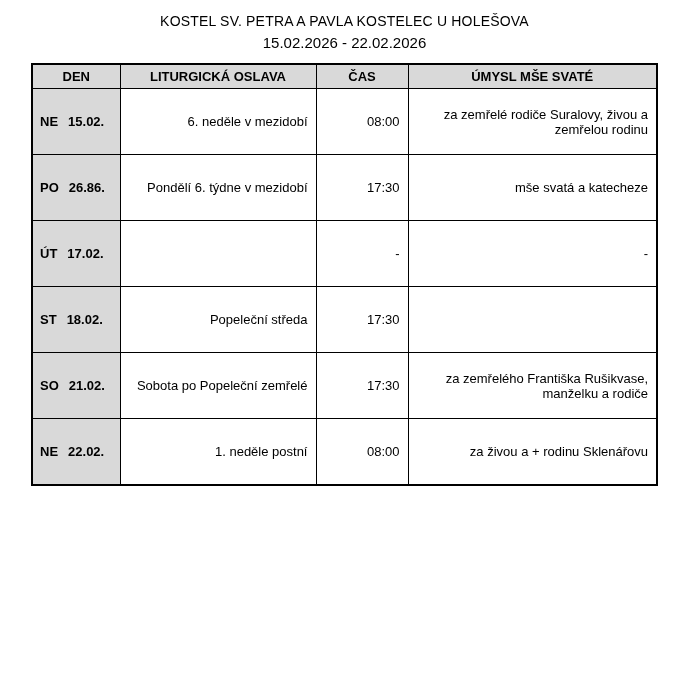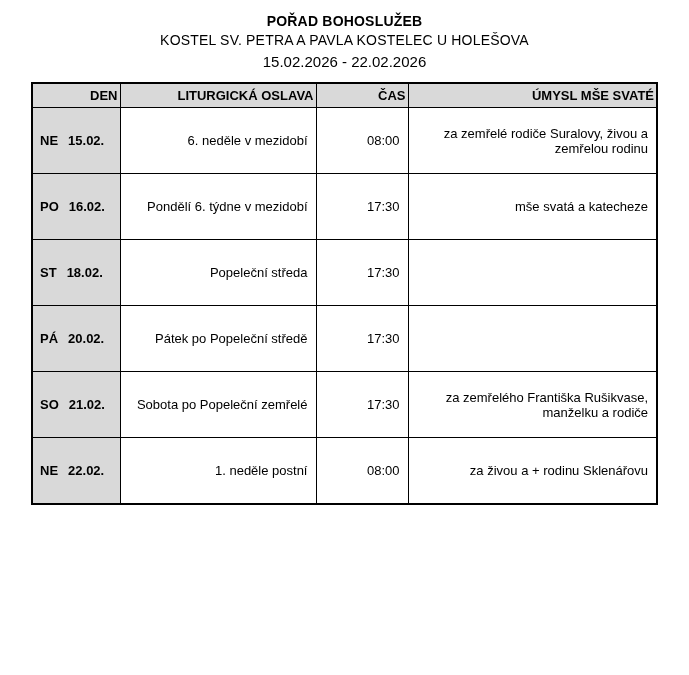--- a/index.html
+++ b/index.html
@@ -44,21 +44,21 @@
   table.schedule th,
   table.schedule td {
     border: 1px solid #000000;
     font-size: 13px;
     box-sizing: border-box;
   }
   table.schedule th {
     background: #d9d9d9;
     font-weight: bold;
     padding: 4px 2px;
-    text-align: right;
+    text-align: center;
   }
   col.c-den { width: 88px; }
   col.c-oslava { width: 196px; }
   col.c-cas { width: 92px; }
   col.c-umysl { width: 249px; }
   td.day-cell {
     background: #d9d9d9;
     font-weight: bold;
     vertical-align: middle;
     padding: 0;
@@ -80,21 +80,20 @@
   tr.data-row td {
     height: 66px;
   }
 </style>
 </head>
 <body>
 
 <div class="page">
 
   <div class="doc-header">
-    <div class="doc-title">POŘAD BOHOSLUŽEB</div>
     <div class="doc-subtitle">KOSTEL SV. PETRA A PAVLA KOSTELEC U HOLEŠOVA</div>
     <div class="doc-daterange">15.02.2026 - 22.02.2026</div>
   </div>
 
   <table class="schedule">
     <colgroup>
       <col class="c-den">
         <col class="c-oslava">
         <col class="c-cas">
         <col class="c-umysl">
@@ -116,46 +115,46 @@
           </div>
         </td>
         <td class="celebration-cell">6. neděle v mezidobí</td>
         <td class="time-cell">08:00</td>
         <td class="intention-cell">za zemřelé rodiče Suralovy, živou a zemřelou rodinu</td>
       </tr>
       <tr class="data-row">
         <td class="day-cell">
           <div class="day-inner">
             <span>PO</span>
-            <span>16.02.</span>
+            <span>26.86.</span>
           </div>
         </td>
         <td class="celebration-cell">Pondělí 6. týdne v mezidobí</td>
         <td class="time-cell">17:30</td>
         <td class="intention-cell">mše svatá a katecheze</td>
       </tr>
       <tr class="data-row">
         <td class="day-cell">
           <div class="day-inner">
+            <span>ÚT</span>
+            <span>17.02.</span>
+          </div>
+        </td>
+        <td class="celebration-cell"></td>
+        <td class="time-cell">-</td>
+        <td class="intention-cell">-</td>
+      </tr>
+      <tr class="data-row">
+        <td class="day-cell">
+          <div class="day-inner">
             <span>ST</span>
             <span>18.02.</span>
           </div>
         </td>
         <td class="celebration-cell">Popeleční středa</td>
-        <td class="time-cell">17:30</td>
-        <td class="intention-cell"></td>
-      </tr>
-      <tr class="data-row">
-        <td class="day-cell">
-          <div class="day-inner">
-            <span>PÁ</span>
-            <span>20.02.</span>
-          </div>
-        </td>
-        <td class="celebration-cell">Pátek po Popeleční středě</td>
         <td class="time-cell">17:30</td>
         <td class="intention-cell"></td>
       </tr>
       <tr class="data-row">
         <td class="day-cell">
           <div class="day-inner">
             <span>SO</span>
             <span>21.02.</span>
           </div>
         </td>

